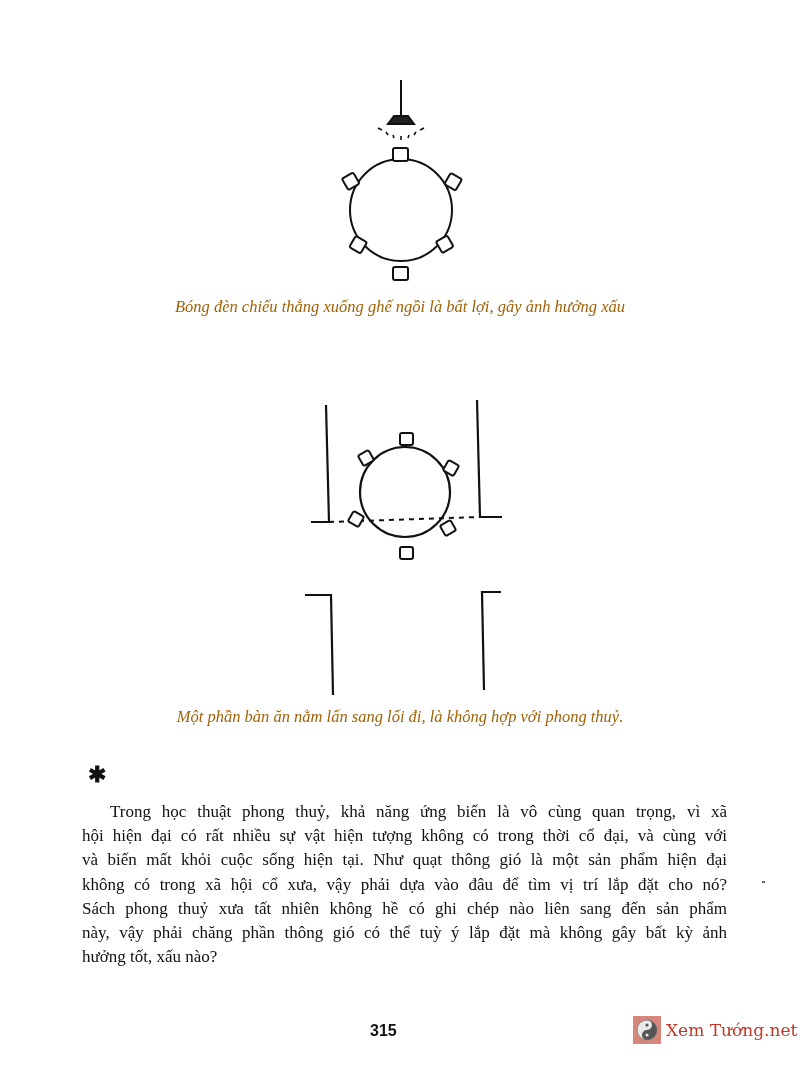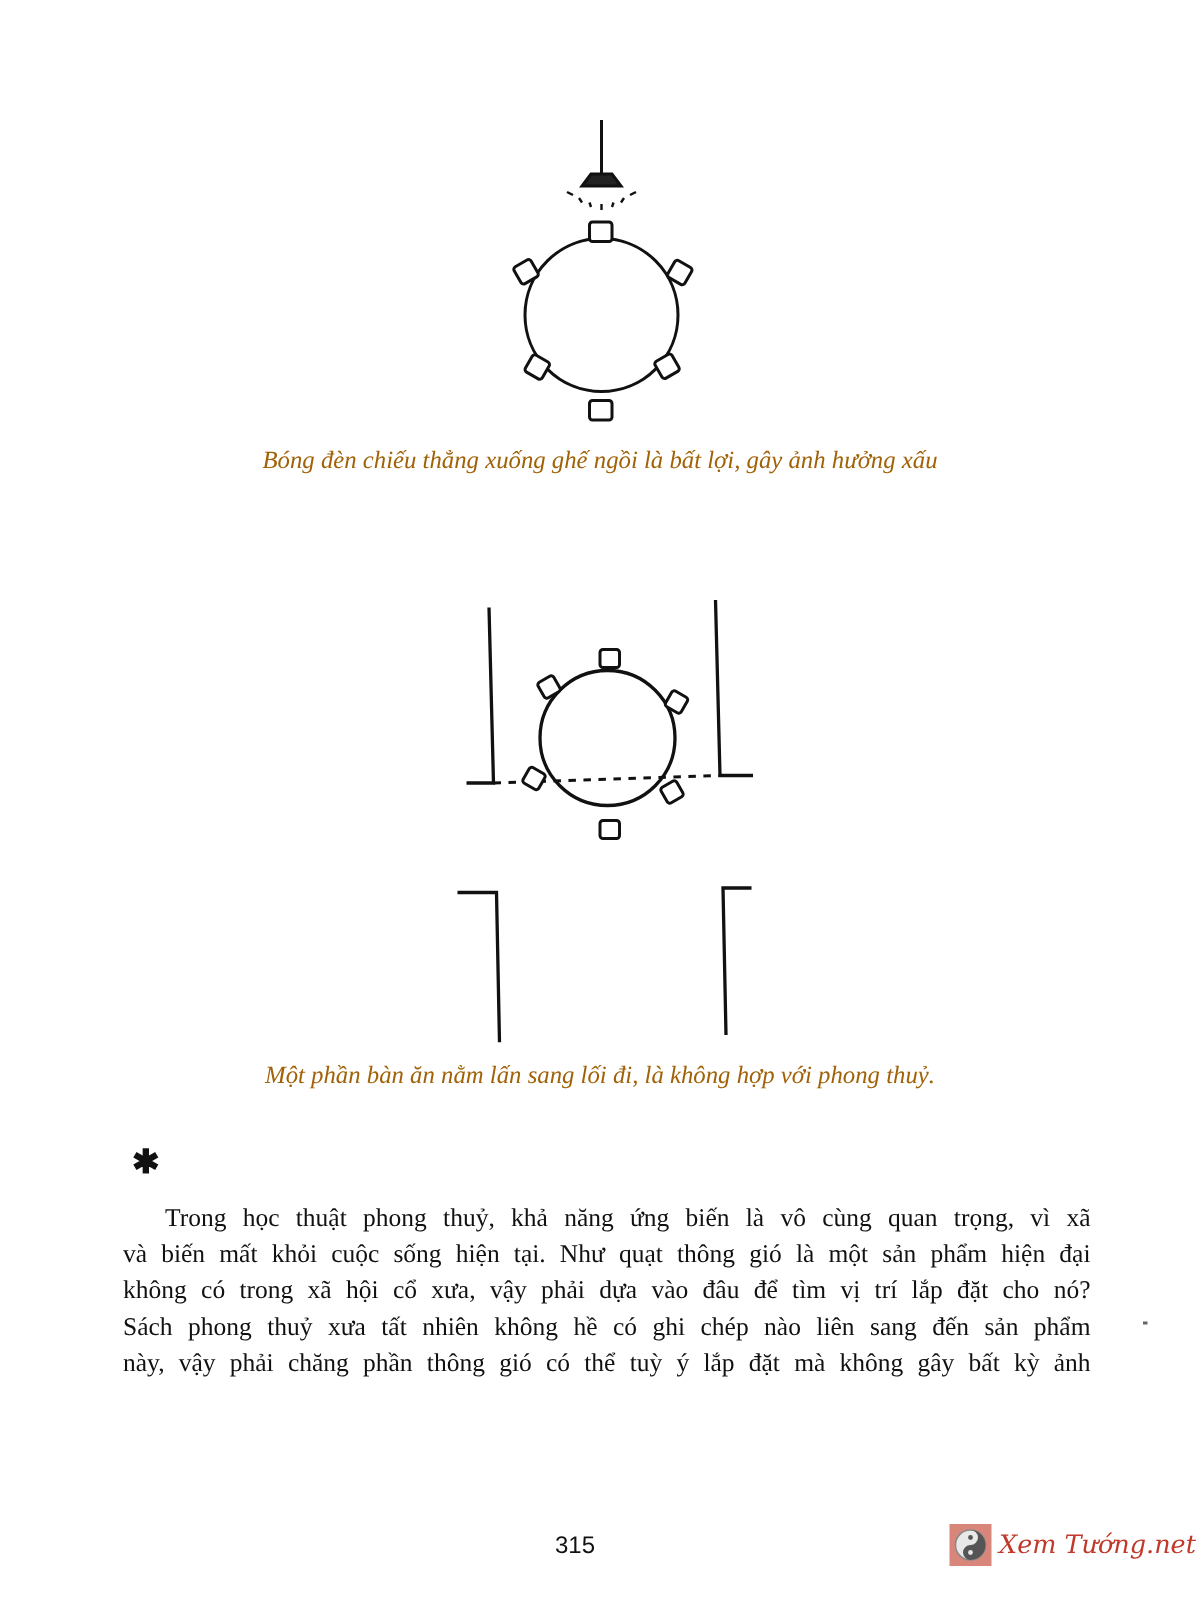--- a/index.html
+++ b/index.html
@@ -12,24 +12,24 @@
   .heading { position: absolute; left: 88px; top: 764px; font-family: "Liberation Serif", serif;
              font-weight: bold; font-size: 18px; color: #111; display: flex; align-items: center; }
   .heading .star { font-size: 22px; margin-right: 8px; line-height: 1; }
   .body-text { position: absolute; left: 82px; top: 800px; width: 645px;
                font-family: "Liberation Serif", serif; font-size: 17px; line-height: 24.2px;
                text-align: justify; color: #111; }
   .body-text .line { display: block; white-space: nowrap; text-align: justify; text-align-last: justify; }
   .body-text .line.last { text-align-last: left; }
   .body-text .line.indent { padding-left: 28px; }
   .page-number { position: absolute; left: 370px; top: 1022px; font-family: "Liberation Sans", sans-serif;
-                 font-weight: normal; font-size: 16px; color: #111; }
+                 font-weight: bold; font-size: 16px; color: #111; }
   .watermark { position: absolute; left: 633px; top: 1016px; display: flex; align-items: center; }
   .wm-box { width: 28px; height: 28px; background: #d9867a; display: flex; align-items: center; justify-content: center; }
-  .wm-text { font-family: "DejaVu Serif", serif; font-style: italic; font-size: 17px; color: #c0392b; margin-left: 5px; }
+  .wm-text { font-family: "DejaVu Serif", serif; font-size: 17px; color: #c0392b; margin-left: 5px; }
   .stray-dot { position: absolute; left: 762px; top: 881px; width: 3px; height: 2px; background: #666; }
 </style>
 </head>
 <body>
 
 <svg class="fig" style="left:330px; top:80px;" width="150" height="210" viewBox="0 0 150 210">
   <g stroke="#111" fill="none" stroke-width="2">
 
     <line x1="71" y1="0" x2="71" y2="36"></line>
 
@@ -87,24 +87,26 @@
 <div class="caption" style="top:706px;">
   <div>Một phần bàn ăn nằm lấn sang lối đi, là không hợp với phong thuỷ.</div>
 </div>
 
 <div class="heading">
   <span class="star">✱</span>
 </div>
 
 <div class="body-text">
   <span class="line indent">Trong học thuật phong thuỷ, khả năng ứng biến là vô cùng quan trọng, vì xã</span>
+  <span class="line">hội hiện đại có rất nhiều sự vật hiện tượng không có trong thời cổ đại, và cùng với</span>
   <span class="line">và biến mất khỏi cuộc sống hiện tại. Như quạt thông gió là một sản phẩm hiện đại</span>
   <span class="line">không có trong xã hội cổ xưa, vậy phải dựa vào đâu để tìm vị trí lắp đặt cho nó?</span>
   <span class="line">Sách phong thuỷ xưa tất nhiên không hề có ghi chép nào liên sang đến sản phẩm</span>
   <span class="line">này, vậy phải chăng phần thông gió có thể tuỳ ý lắp đặt mà không gây bất kỳ ảnh</span>
+  <span class="line last">hưởng tốt, xấu nào?</span>
 </div>
 
 <div class="stray-dot"></div>
 
 <div class="page-number">315</div>
 
 <div class="watermark">
   <div class="wm-box">
     <svg width="22" height="22" viewBox="0 0 22 22">
       <circle cx="11" cy="11" r="10" fill="#e8e8e8" stroke="#888" stroke-width="1"></circle>

